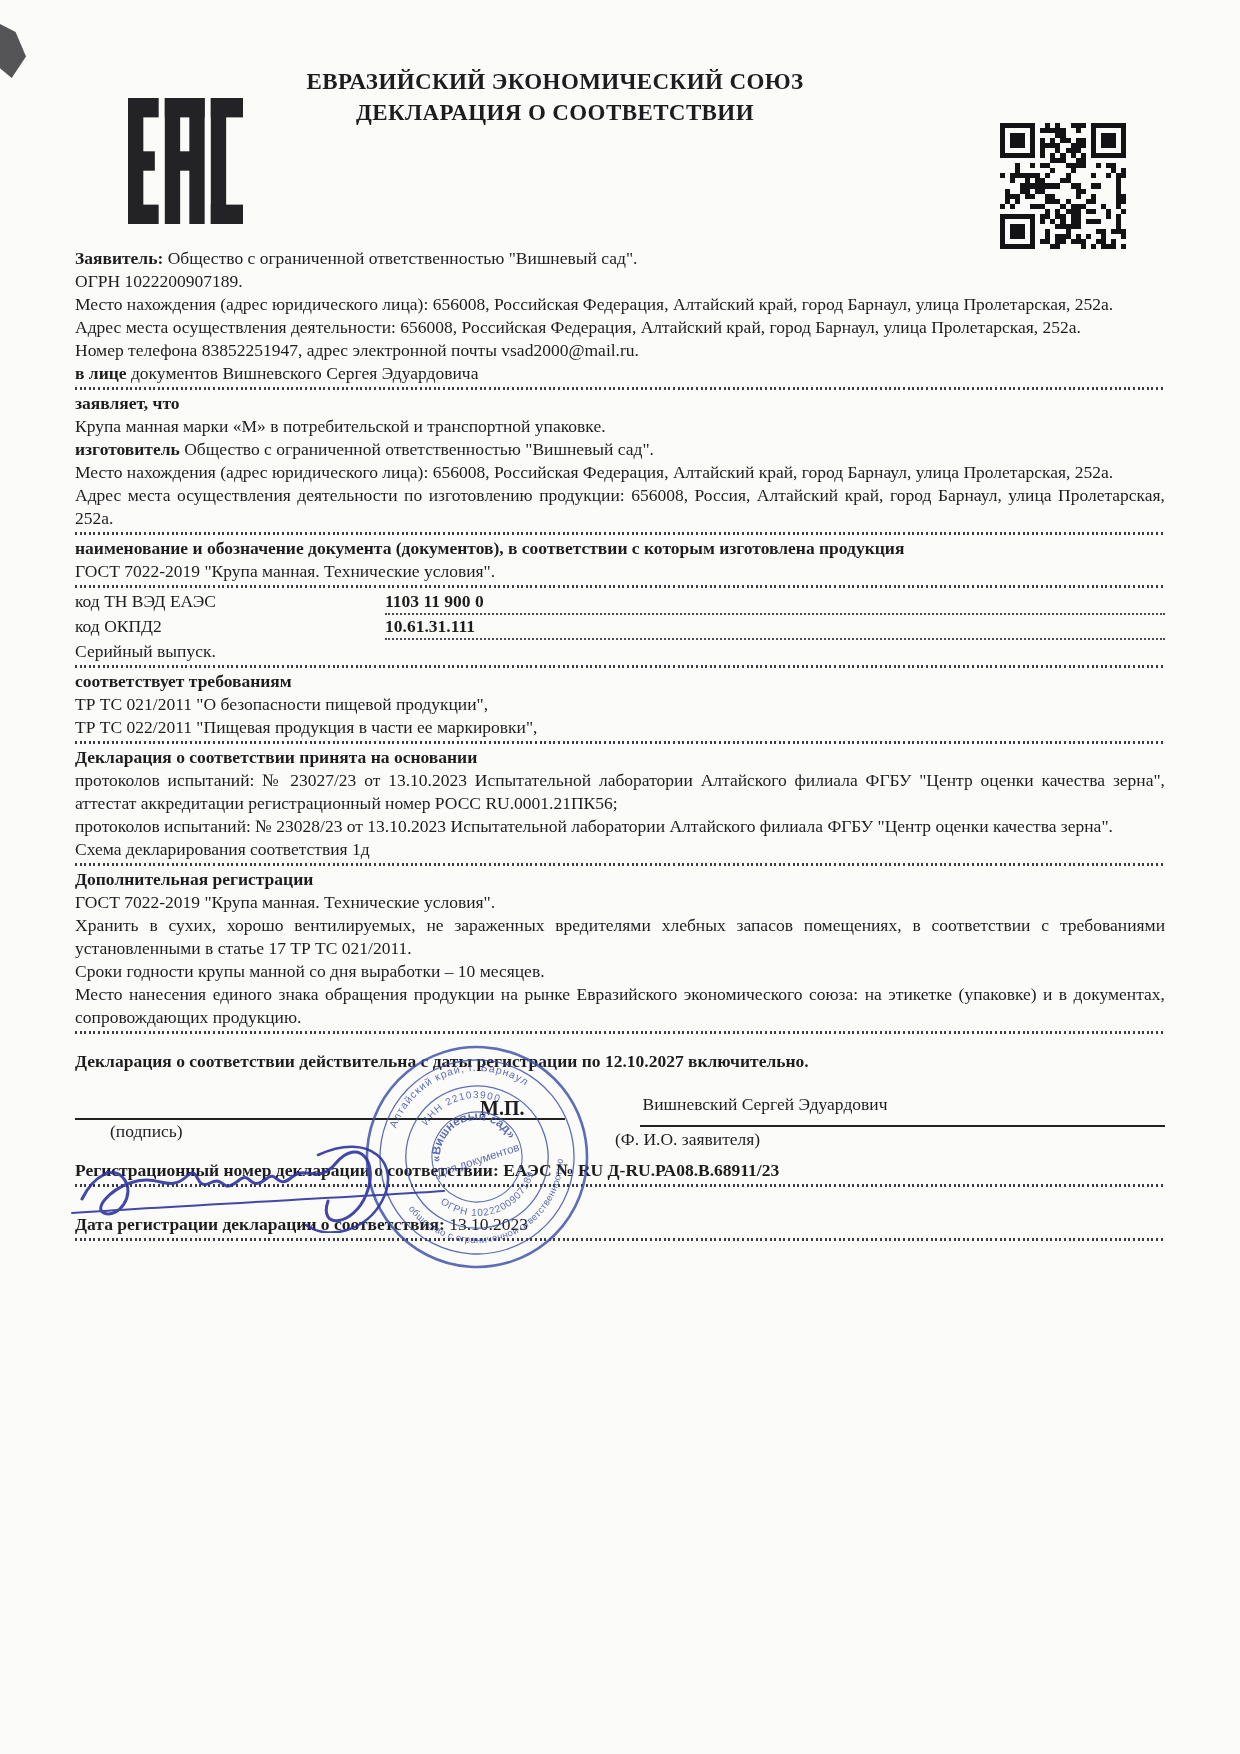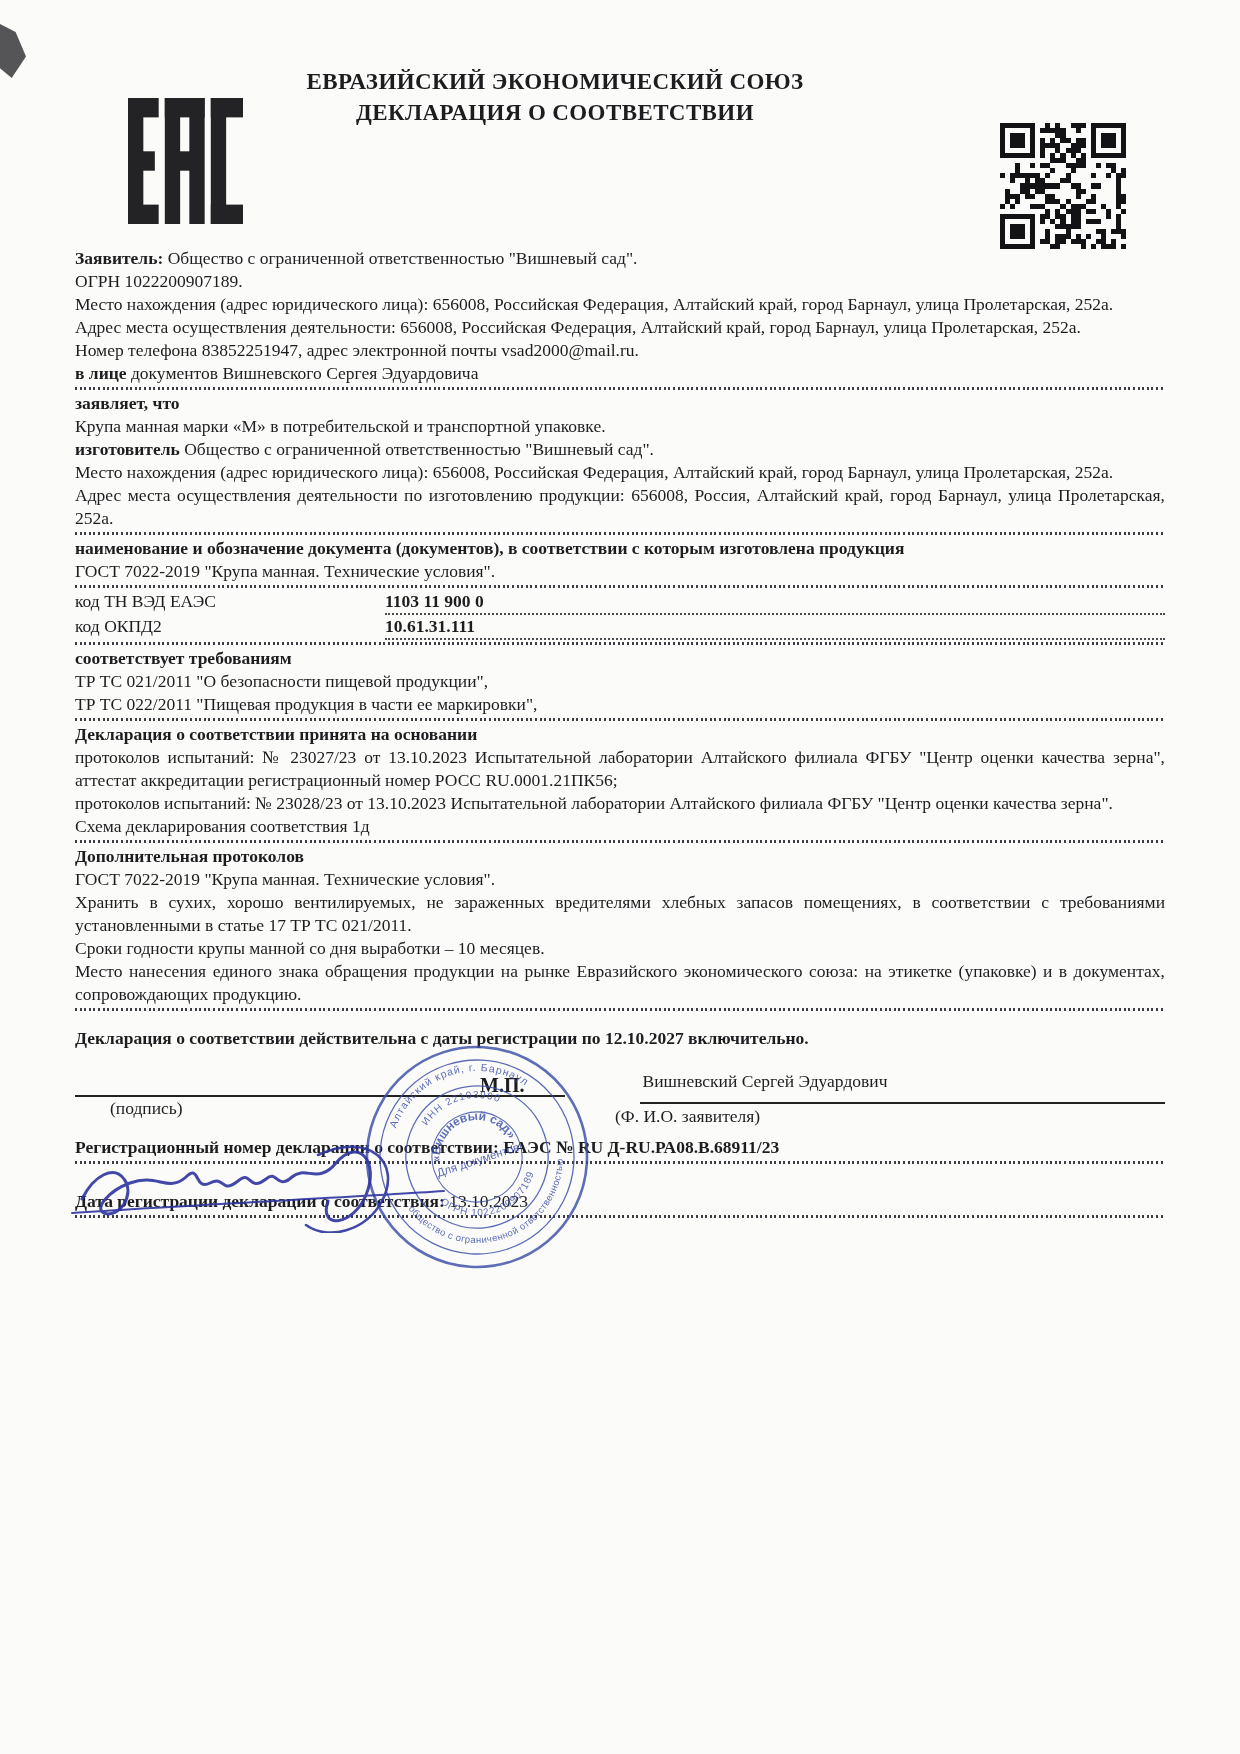--- a/index.html
+++ b/index.html
@@ -303,34 +303,35 @@
     <div class="dots"></div>
 
     <div class="row">
       <span class="lbl">код ТН ВЭД ЕАЭС</span>
       <span class="val">1103 11 900 0</span>
     </div>
     <div class="row">
       <span class="lbl">код ОКПД2</span>
       <span class="val">10.61.31.111</span>
     </div>
+    <div>Серийный выпуск.</div>
     <div class="dots"></div>
 
     <div class="h">соответствует требованиям</div>
     <div>ТР ТС 021/2011 "О безопасности пищевой продукции",</div>
     <div>ТР ТС 022/2011 "Пищевая продукция в части ее маркировки",</div>
     <div class="dots"></div>
 
     <div class="h">Декларация о соответствии принята на основании</div>
     <p class="j">протоколов испытаний: № 23027/23 от 13.10.2023 Испытательной лаборатории Алтайского филиала ФГБУ "Центр оценки качества зерна", аттестат аккредитации регистрационный номер РОСС RU.0001.21ПК56;</p>
     <p class="j">протоколов испытаний: № 23028/23 от 13.10.2023 Испытательной лаборатории Алтайского филиала ФГБУ "Центр оценки качества зерна".</p>
     <div>Схема декларирования соответствия 1д</div>
     <div class="dots"></div>
 
-    <div class="h">Дополнительная протоколов</div>
+    <div class="h">Дополнительная регистрации</div>
     <div>ГОСТ 7022-2019 "Крупа манная. Технические условия".</div>
     <p class="j">Хранить в сухих, хорошо вентилируемых, не зараженных вредителями хлебных запасов помещениях, в соответствии с требованиями установленными в статье 17 ТР ТС 021/2011.</p>
     <div>Сроки годности крупы манной со дня выработки – 10 месяцев.</div>
     <p class="j">Место нанесения единого знака обращения продукции на рынке Евразийского экономического союза: на этикетке (упаковке) и в документах, сопровождающих продукцию.</p>
     <div class="dots"></div>
 
     <div class="validity">Декларация о соответствии действительна с даты регистрации по 12.10.2027 включительно.</div>
 
     <div class="sigblock">
       <div class="sig-line-left"></div>

